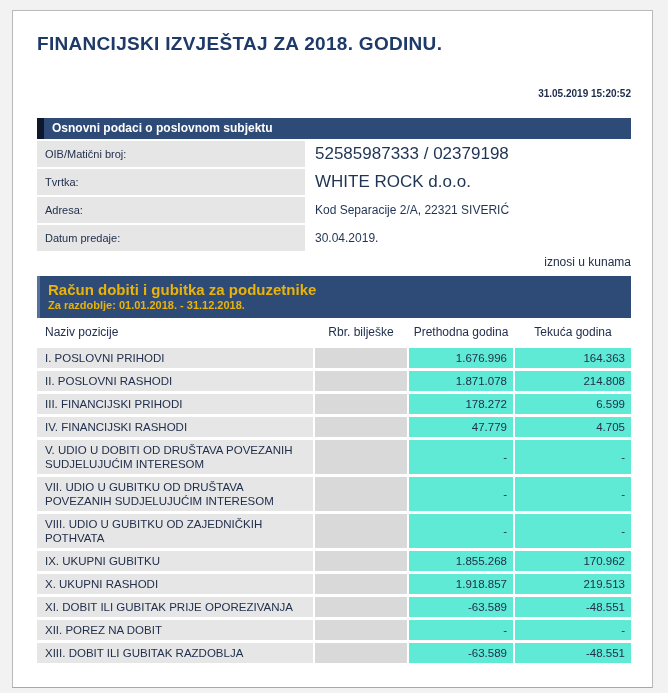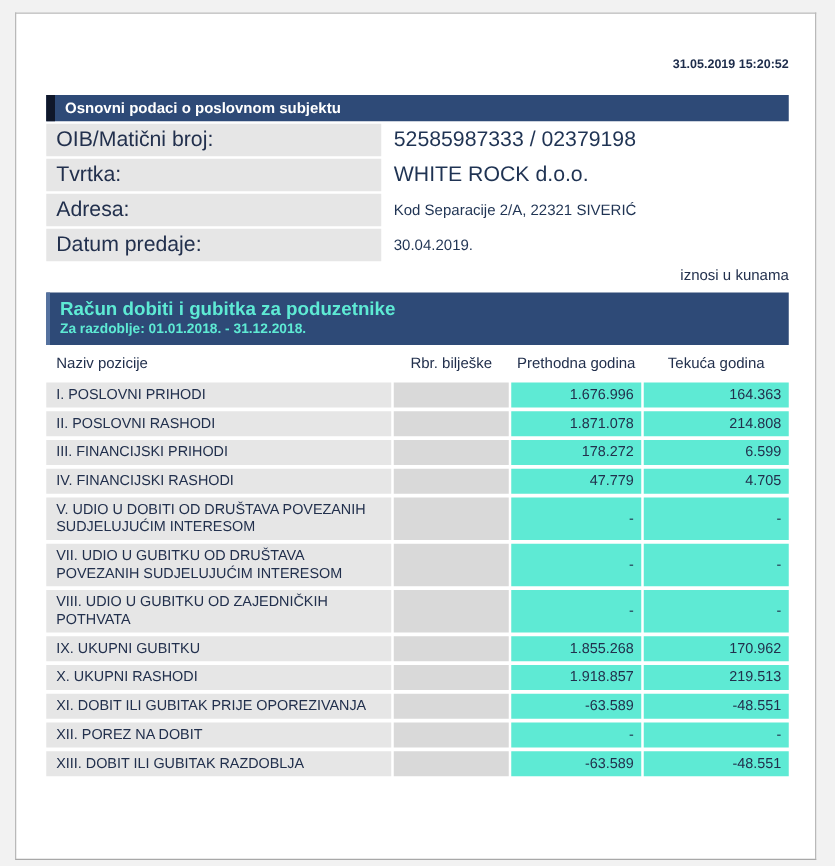--- a/index.html
+++ b/index.html
@@ -51,40 +51,40 @@
     margin-left: -2px;
     border-spacing: 2px;
     table-layout: fixed;
   }
   .info-table td { vertical-align: middle; }
   .info-label {
     width: 260px;
     background: #e6e6e6;
     height: 26px;
     padding: 0 0 0 8px;
-    font-size: 17px;
+    font-size: 11px;
     color: #22304d;
   }
   .info-value {
     padding: 0 0 0 8px;
     font-size: 12px;
     color: #1f3353;
   }
   tr.large .info-value { font-size: 17px; }
   .currency-note {
     margin-top: 2px;
     text-align: right;
     font-size: 12px; line-height: 14px;
     color: #22304d;
   }
   .section-bar2 {
     margin-top: 7px;
     background: #2e4a77;
     border-left: 3px solid #54719f;
-    color: #5eead4;
+    color: #eab308;
     padding: 5px 8px 6px 8px;
   }
   .sb2-title { font-size: 15px; font-weight: 700; line-height: 17px; }
   .sb2-sub { font-size: 11px; font-weight: 700; line-height: 13px; margin-top: 1px; }
   .main-table {
     width: calc(100% + 4px);
     margin-left: -2px;
     border-spacing: 2px 3px;
     table-layout: fixed;
   }
@@ -109,20 +109,21 @@
   .c-val  { background: #5eead4; padding: 3px 6px 3px 3px; text-align: right; }
   .col-name { width: 276px; }
   .col-note { width: 92px; }
   .col-prev { width: 104px; }
 </style>
 </head>
 <body>
 
 <div class="card">
 
+  <h1 class="page-title">FINANCIJSKI IZVJEŠTAJ ZA 2018. GODINU.</h1>
 
   <div class="timestamp">31.05.2019 15:20:52</div>
 
   <div class="section-bar">Osnovni podaci o poslovnom subjektu</div>
 
   <table class="info-table">
     <tbody>
       <tr class="large">
         <td class="info-label">OIB/Matični broj:</td>
         <td class="info-value">52585987333 / 02379198</td>

